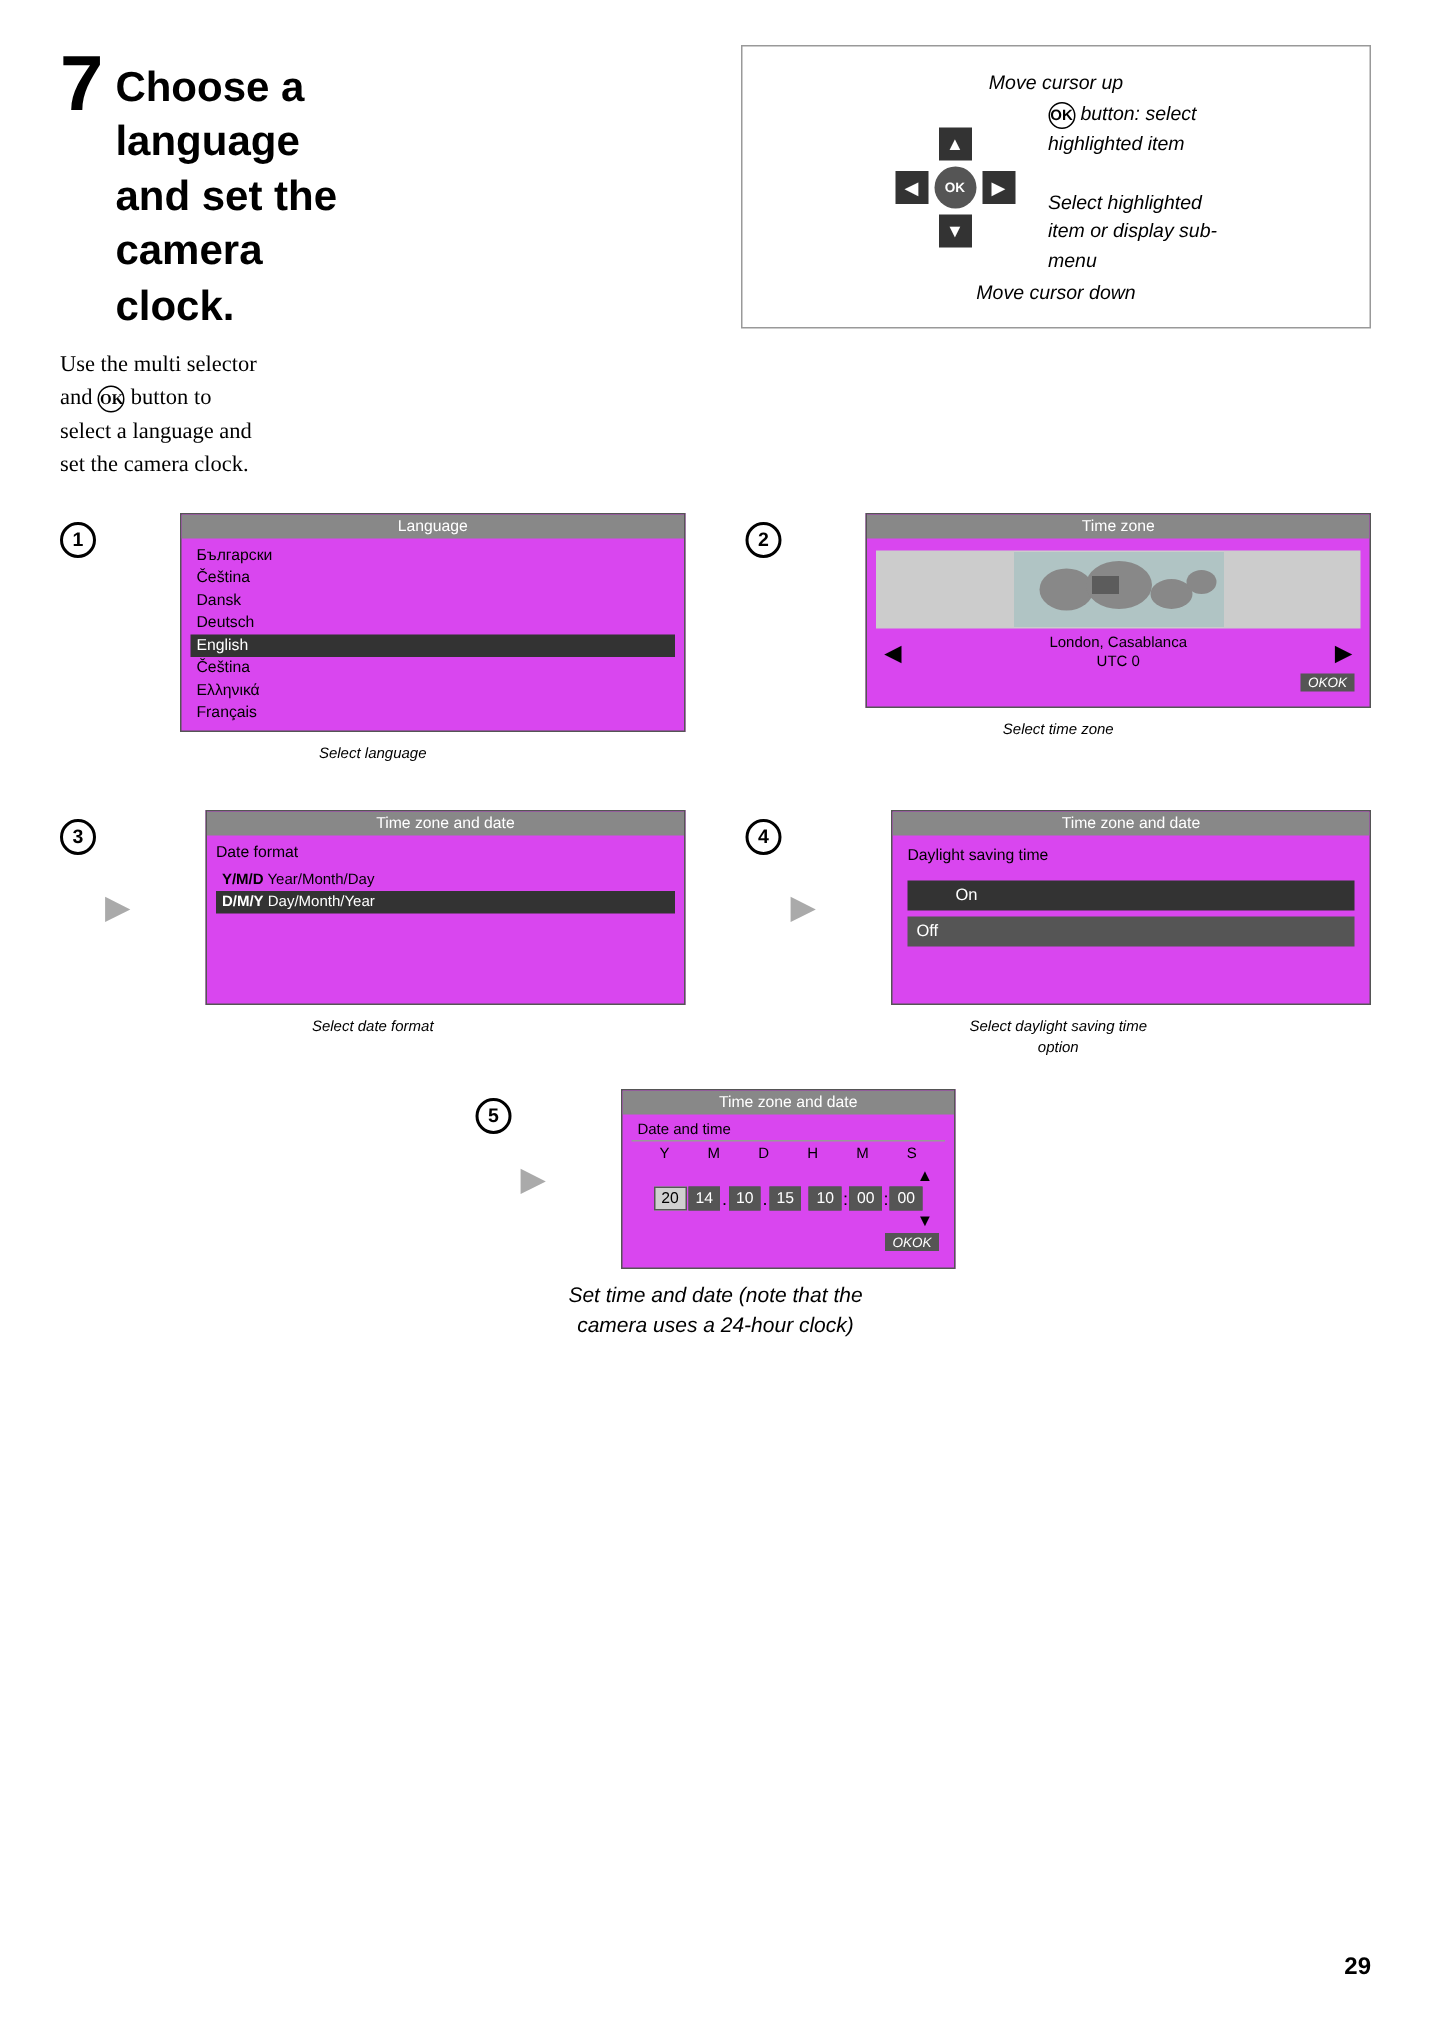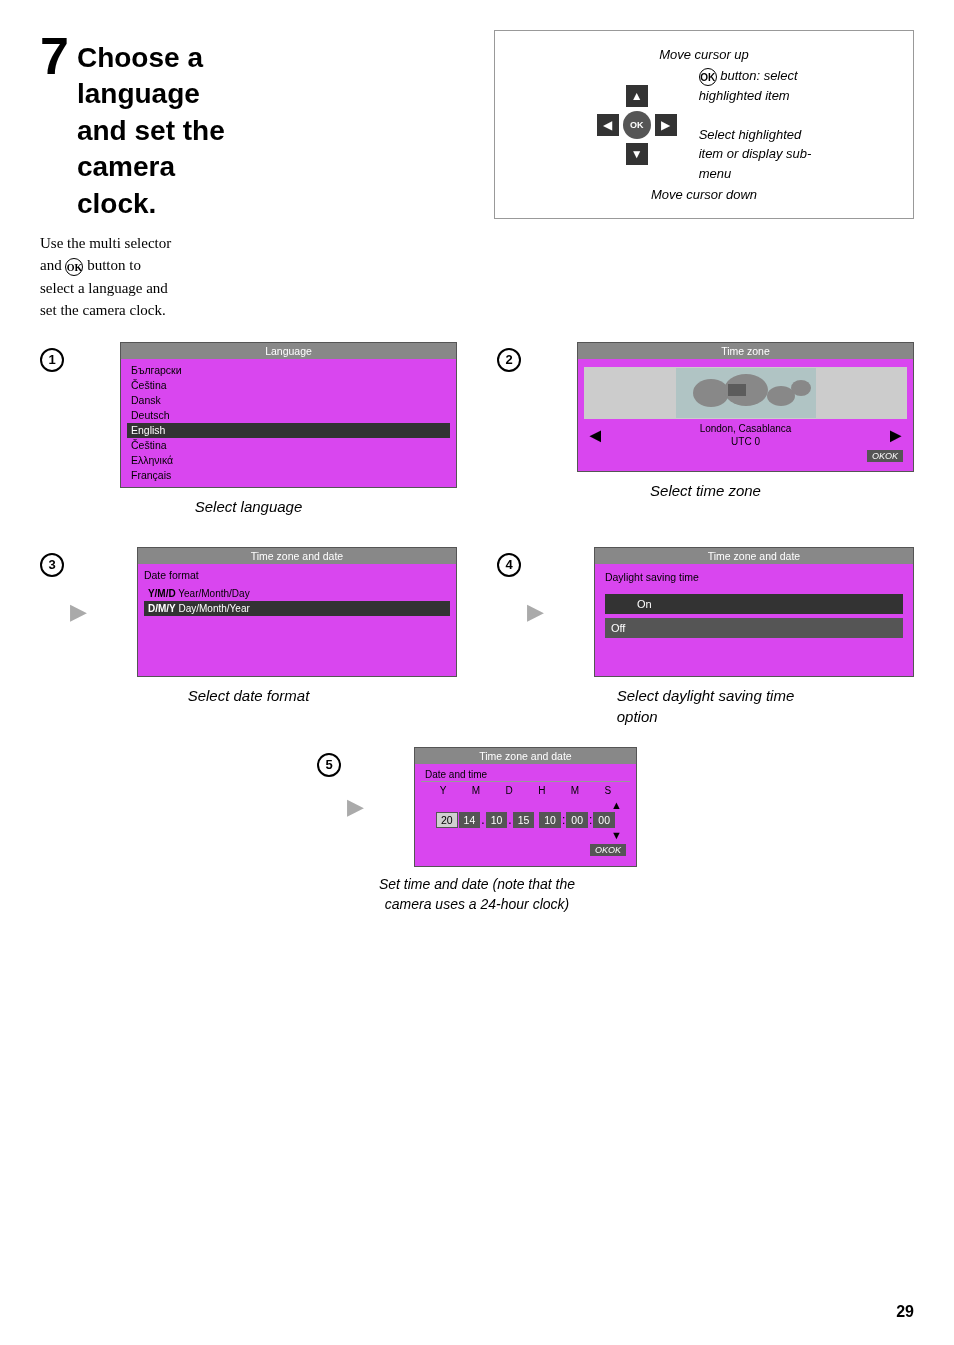--- a/index.html
+++ b/index.html
@@ -271,21 +271,22 @@
       background: #555;
       color: white;
     }
     .datetime-screen .sep {
       font-size: 12px;
     }
 
     
     .caption {
       font-style: italic;
-      font-size: 15px;
+      font-size: 10px;
+      text-align: center;
       margin-top: 8px;
       line-height: 1.4;
     }
 
     .caption-wide {
       font-style: italic;
       font-size: 14px;
       text-align: center;
       margin-top: 8px;
       line-height: 1.4;

